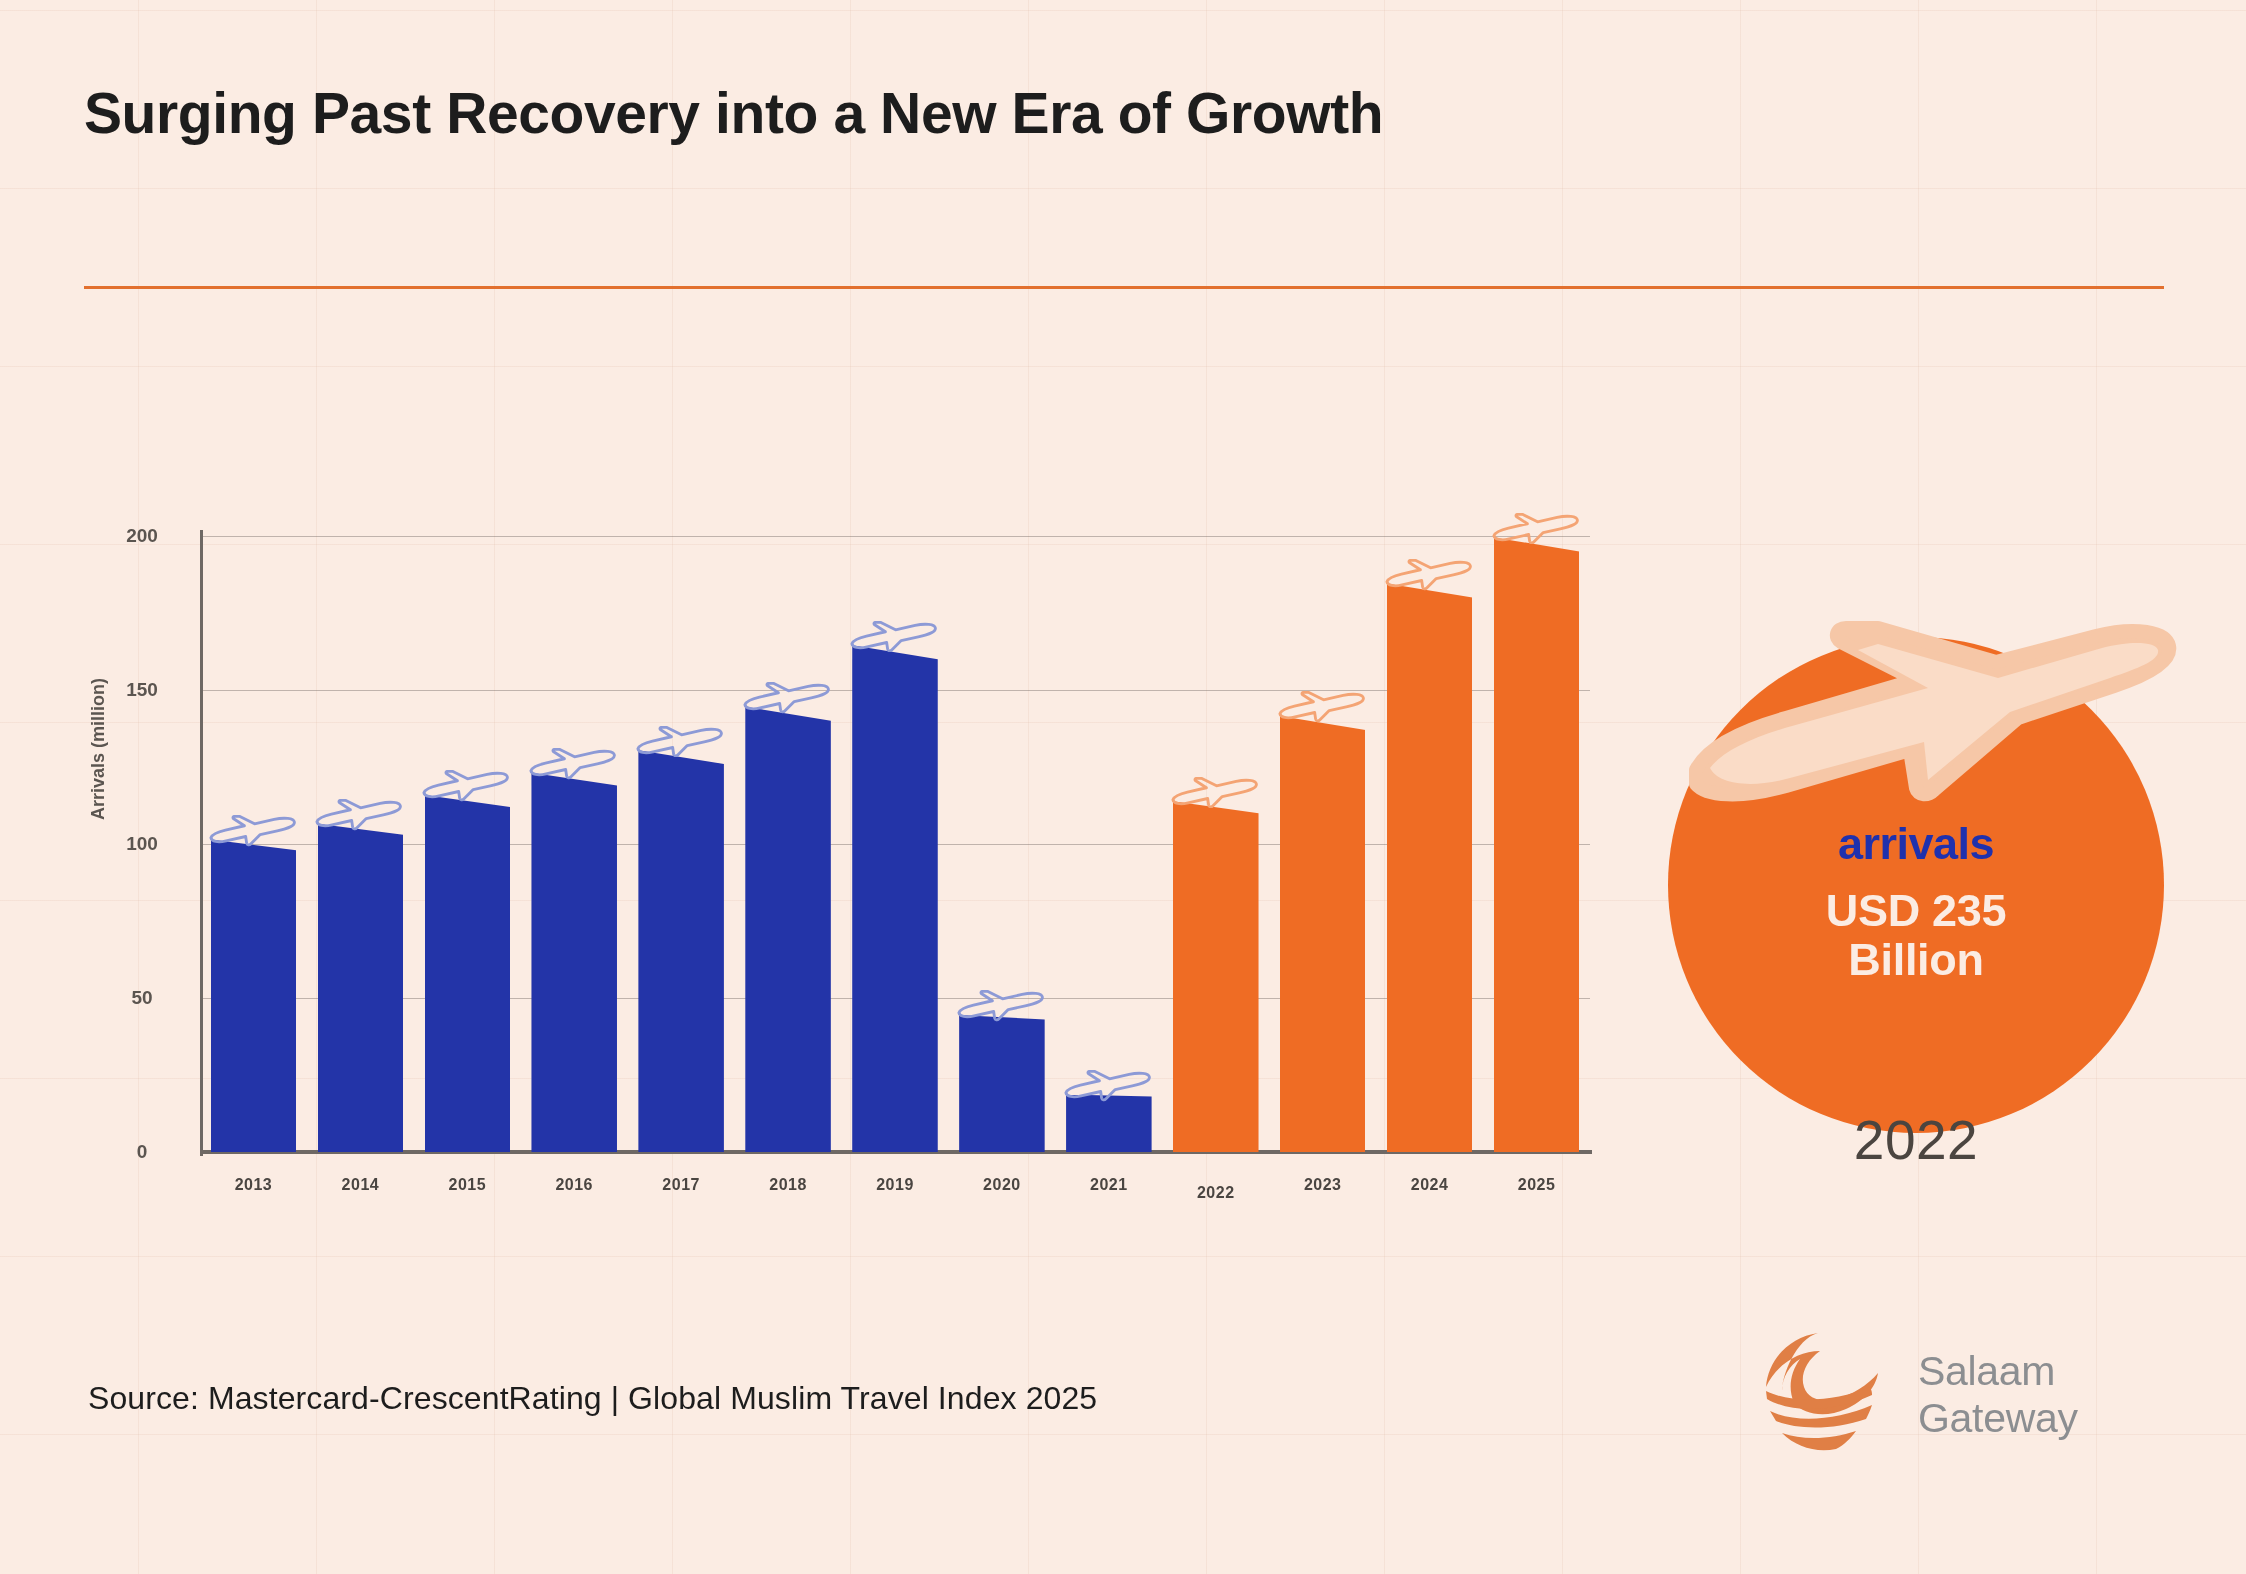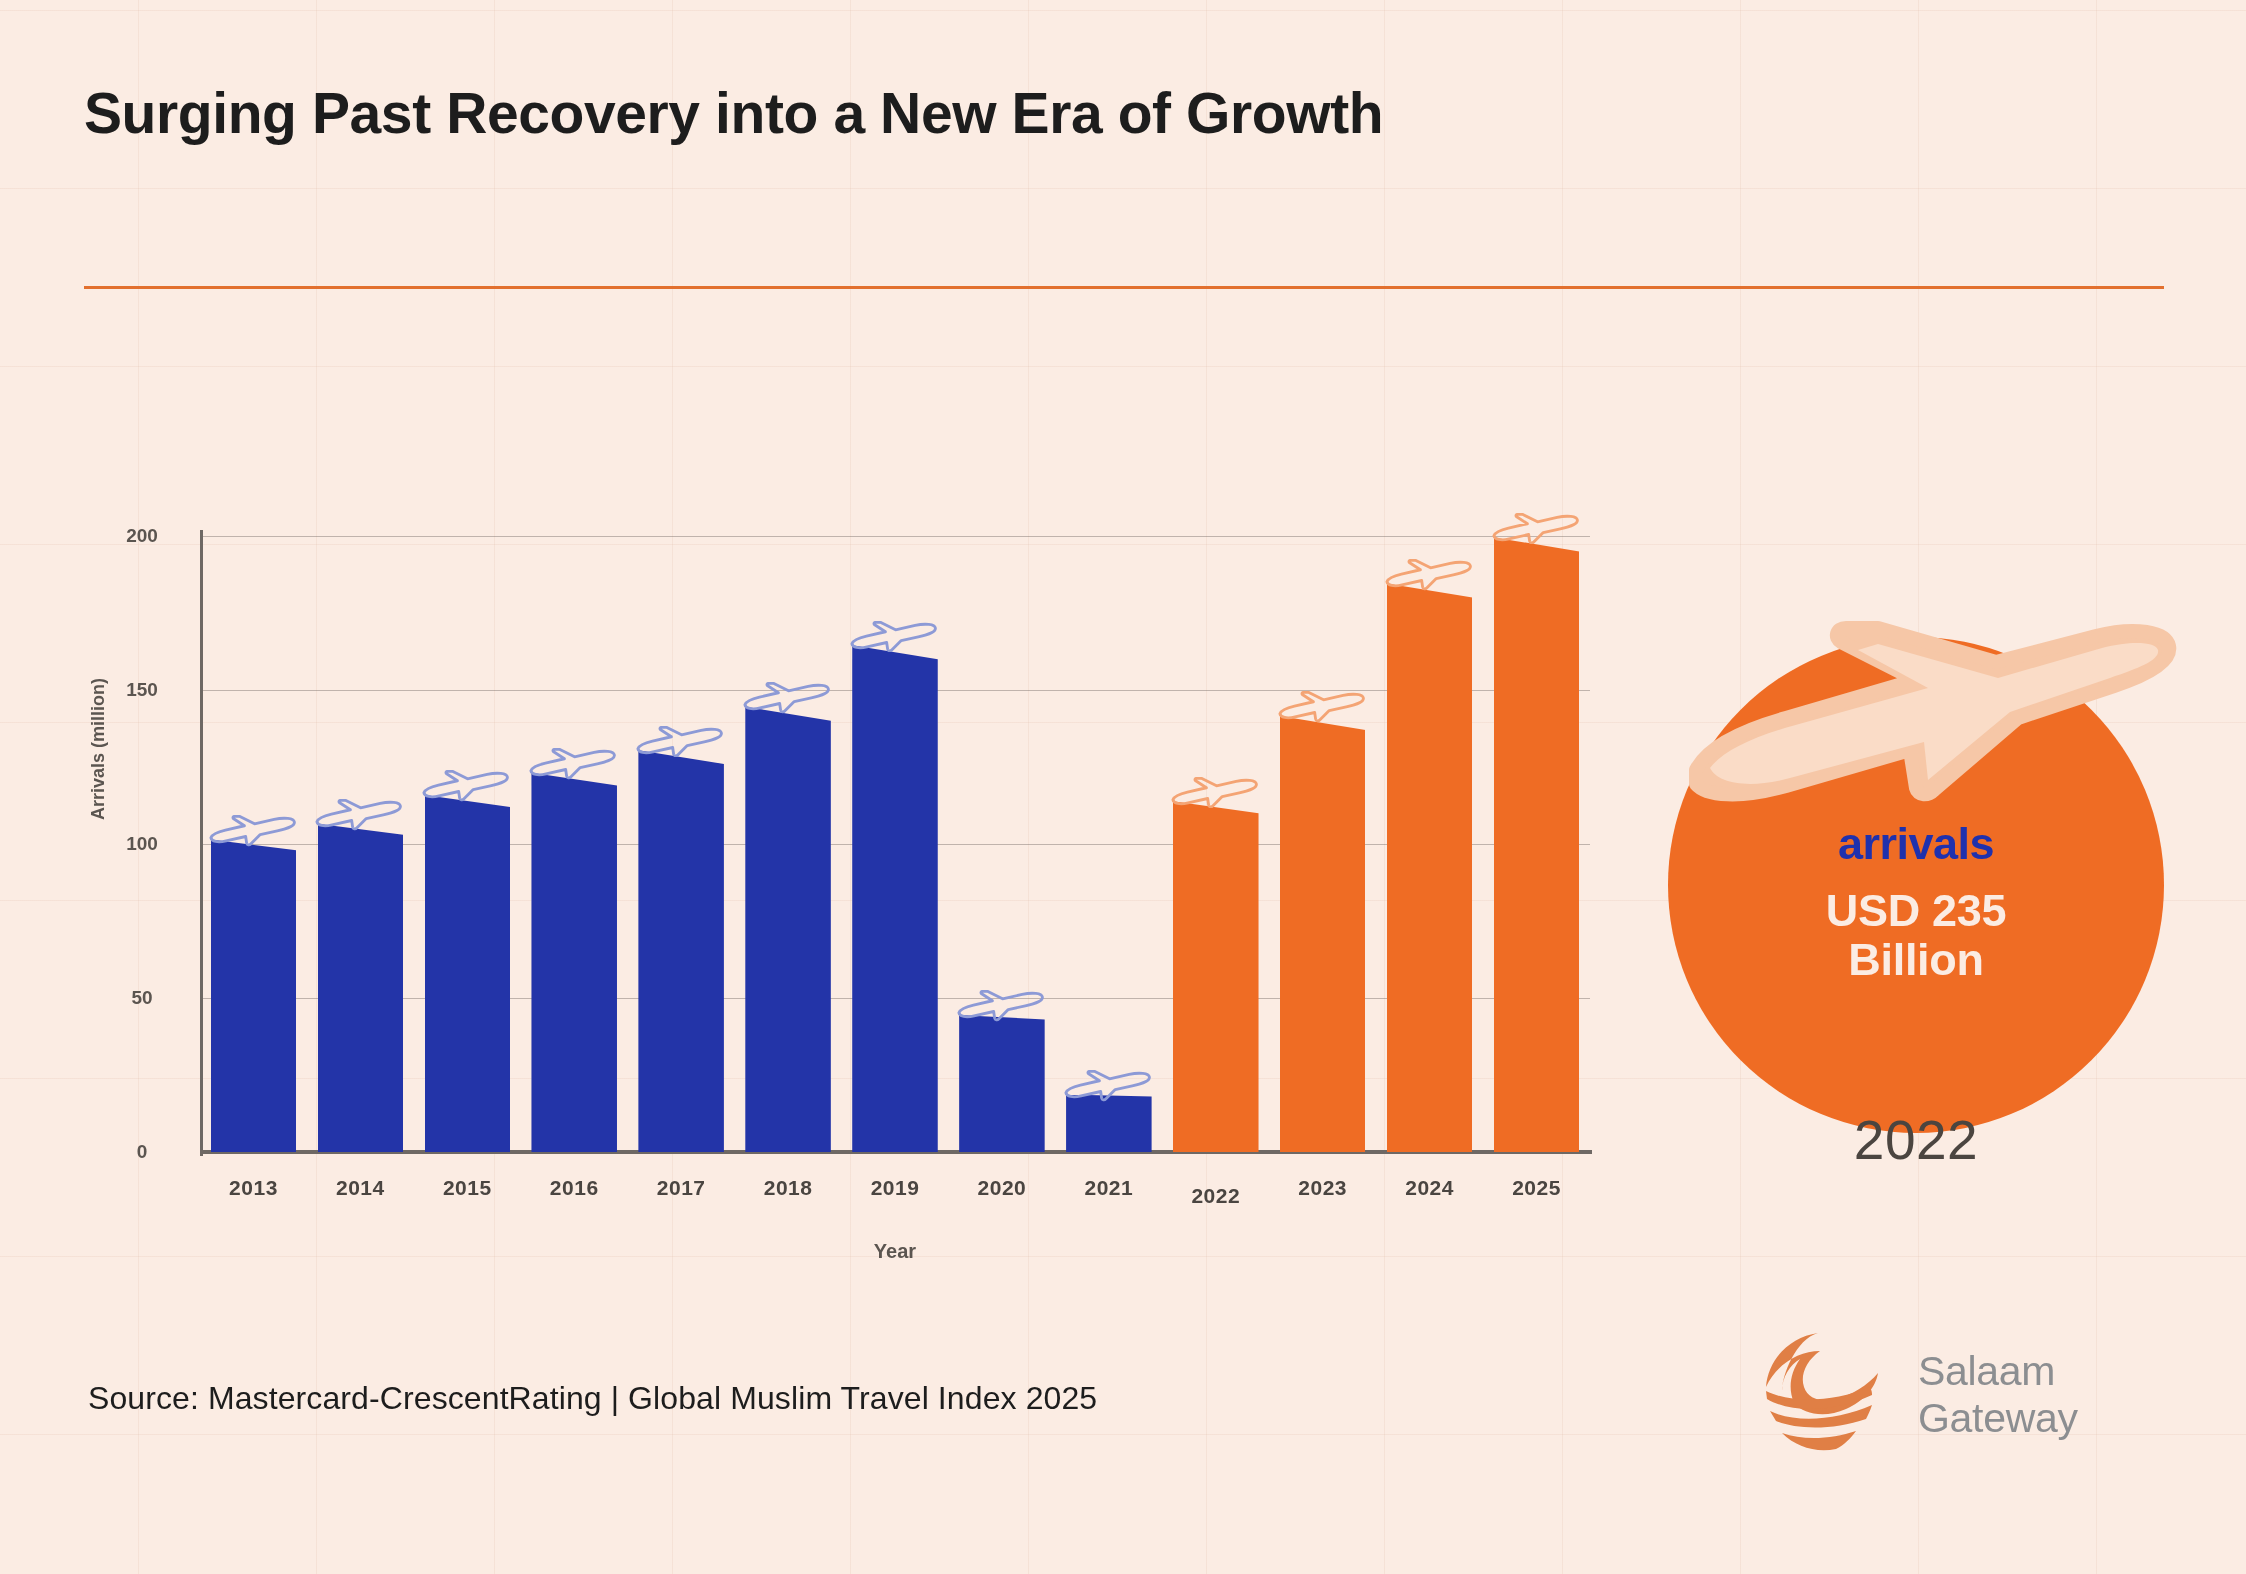--- a/index.html
+++ b/index.html
@@ -106,21 +106,21 @@
     bottom: 0;
   }
   .bar .body {
     position: absolute;
     inset: 0;
   }
   .xtick {
     position: absolute;
     top: 1176px;
     text-align: center;
-    font-size: 21px;
+    font-size: 16px;
     font-weight: 700;
     color: #4a4541;
     letter-spacing: 0.5px;
   }
   .plane {
     position: absolute;
     pointer-events: none;
   }
 
   
@@ -207,21 +207,20 @@
 <div id="chart-area">
   <div id="plot">
       <div class="gridline" style="top: 462px;"></div>
       <div class="gridline" style="top: 308px;"></div>
       <div class="gridline" style="top: 154px;"></div>
       <div class="gridline" style="top: 0px;"></div>
     </div>
   <div id="yaxis-line"></div>
   <div id="xaxis-line"></div>
   <div id="ylabel">Arrivals (million)</div>
-  <div id="xlabel" style="left: 200px; width: 1390px;">Year</div>
 <div class="ytick" style="top: 1152px; left: 102px; right: auto;">0</div>
     <div class="ytick" style="top: 998px; left: 102px; right: auto;">50</div>
     <div class="ytick" style="top: 844px; left: 102px; right: auto;">100</div>
     <div class="ytick" style="top: 690px; left: 102px; right: auto;">150</div>
     <div class="ytick" style="top: 536px; left: 102px; right: auto;">200</div>
     <div class="bar" title="2013: 98" style="left: 210.692px; top: 839.596px; width: 85.5385px; height: 312.404px;">
       <div class="body" style="background: rgb(35, 52, 168); clip-path: polygon(0px 0px, 100% 3.38%, 100% 100%, 0px 100%);"></div>
     </div>
     <svg viewBox="0 0 300 100" class="plane" style="left: 205.56px; top: 814.936px; width: 95.8031px; height: 31.615px;">
       <path d="M14 72 C 18 62, 34 54, 60 48 L 120 34 L 86 12 C 82 9, 84 4, 90 4 L 104 4 L 152 28 L 214 14 C 246 7, 276 10, 278 22 C 280 34, 254 44, 224 50 L 170 62 L 140 92 C 136 96, 128 95, 127 89 L 124 68 L 62 82 C 36 88, 16 84, 14 72 Z" fill="none" stroke="#8d9ad6" stroke-width="9" stroke-linejoin="round" stroke-linecap="round"></path>

